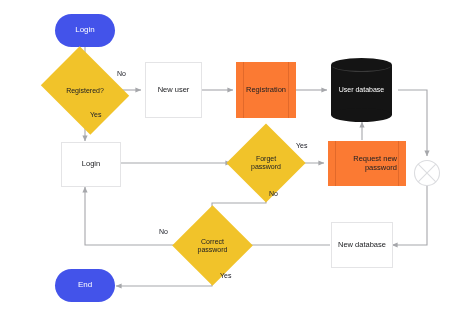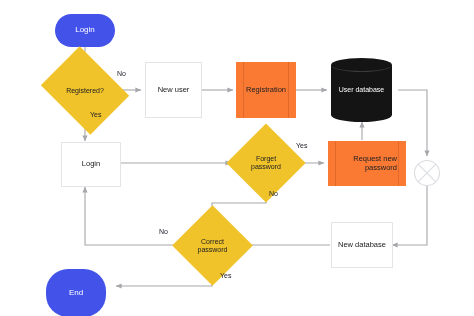--- a/index.html
+++ b/index.html
@@ -221,21 +221,21 @@
 
   <div class="node decision" style="left:184px;top:217px;width:57px;height:57px;">
     <span class="dia"></span>
     <span class="dlabel">Correct password</span>
   </div>
 
   <div class="node process" style="left:331px;top:222px;width:62px;height:46px;">
     <span>New database</span>
   </div>
 
-  <div class="node terminator" style="left:46px;top:269px;width:60px;height:48px;text-align:center;">
+  <div class="node terminator" style="left:55px;top:269px;width:60px;height:33px;text-align:center;">
     <span>End</span>
   </div>
 
   <span class="edge-label" style="left:117px;top:70px;">No</span>
   <span class="edge-label" style="left:90px;top:111px;">Yes</span>
   <span class="edge-label" style="left:296px;top:142px;">Yes</span>
   <span class="edge-label" style="left:269px;top:190px;">No</span>
   <span class="edge-label" style="left:159px;top:228px;">No</span>
   <span class="edge-label" style="left:220px;top:272px;">Yes</span>
 

